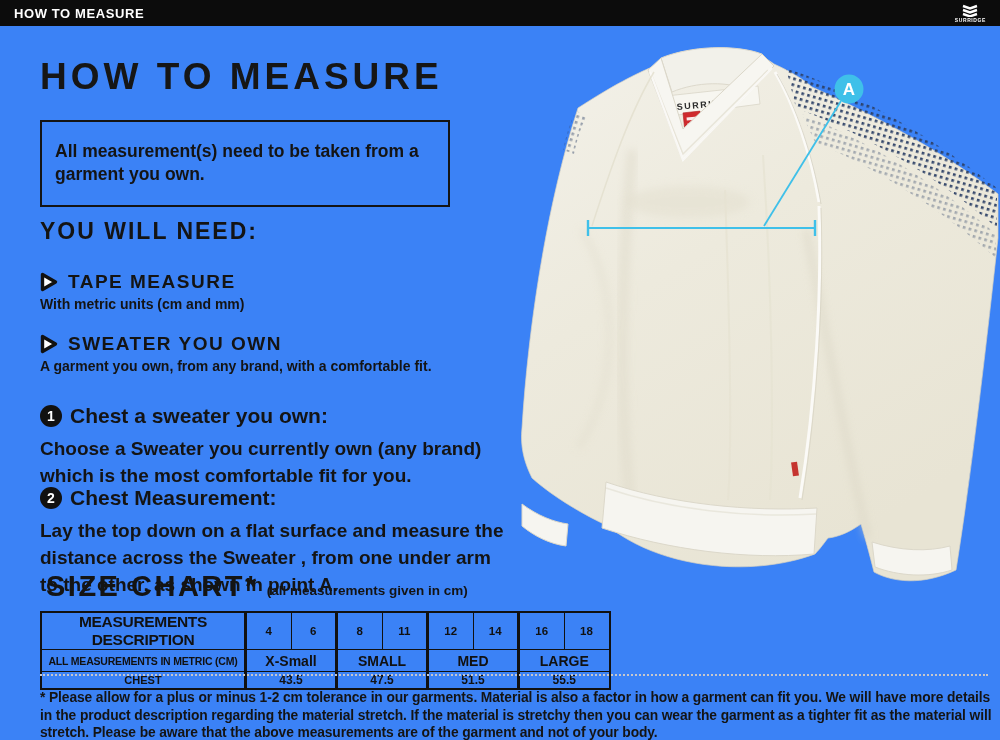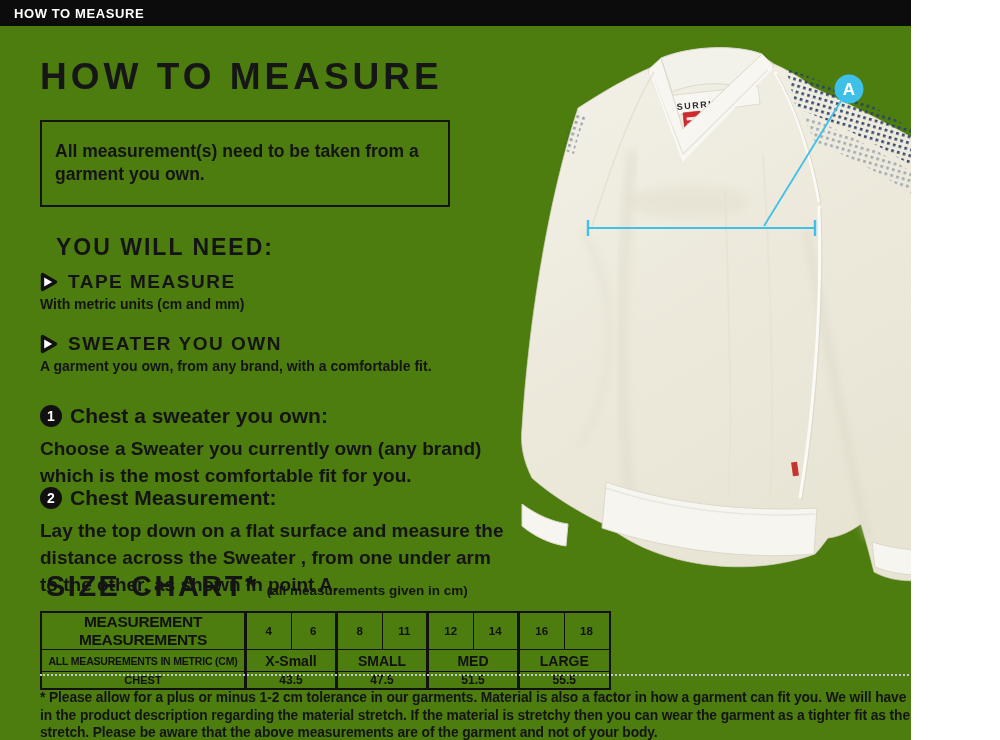--- a/index.html
+++ b/index.html
@@ -1,32 +1,32 @@
 <!DOCTYPE html>
 <html><head>
 <meta charset="utf-8">
 <style>
   html,body{margin:0;padding:0;background:#fff;}
-  .canvas{position:relative;width:911px;height:740px;background:#4d7c0f;overflow:hidden;
+  .canvas{position:relative;width:1000px;height:740px;background:#3b82f6;overflow:hidden;
           font-family:"Liberation Sans",sans-serif;color:#141414;}
 
   
   .topbar{position:absolute;left:0;top:0;width:1000px;height:26px;background:#0c0c0c;
           display:flex;align-items:center;justify-content:space-between;
           padding:0 14px;box-sizing:border-box;}
   .topbar-title{color:#fff;font-size:13px;font-weight:bold;letter-spacing:.6px;}
   .brand-logo{display:flex;flex-direction:column;align-items:center;line-height:1;}
   .brand-logo .brand-text{color:#fff;font-size:5px;font-weight:bold;letter-spacing:.6px;margin-top:1px;}
 
   
   .page-title{position:absolute;left:40px;top:56px;margin:0;font-size:37px;font-weight:800;
               letter-spacing:4px;color:#161616;}
   .notice-box{position:absolute;left:40px;top:120px;width:380px;border:2.5px solid #141414;
               padding:18px 13px;font-size:17.5px;font-weight:bold;line-height:1.33;}
-  .section-heading{position:absolute;left:40px;top:218px;margin:16px;font-size:23px;font-weight:800;
+  .section-heading{position:absolute;left:40px;top:218px;margin:0;font-size:23px;font-weight:800;
                    letter-spacing:2px;}
   .need-item{position:absolute;left:40px;}
   .need-item.first{top:271px;} .need-item.second{top:333px;}
   .need-row{display:flex;align-items:center;gap:10px;}
   .need-label{font-size:19px;font-weight:800;letter-spacing:1.5px;}
   .need-desc{font-size:14px;font-weight:bold;margin-top:3px;}
 
   .step{position:absolute;left:40px;}
   .step.first{top:404px;} .step.second{top:486px;}
   .step-head{display:flex;align-items:center;gap:8px;}
@@ -125,21 +125,21 @@
     <span class="big">SIZE CHART*</span><span class="sub">(all measurements given in cm)</span>
   </h2>
 
   <table class="size-table">
     <colgroup>
         <col style="width:202px">
         <col span="8" style="width:45.5px">
       </colgroup>
     <tbody>
         <tr class="r1">
-      <th class="c-desc">MEASUREMENT MEASUREMENTS</th>
+      <th class="c-desc">MEASUREMENTS DESCRIPTION</th>
       <th class="c-num gs">4</th>
       <th class="c-num">6</th>
       <th class="c-num gs">8</th>
       <th class="c-num">11</th>
       <th class="c-num gs">12</th>
       <th class="c-num">14</th>
       <th class="c-num gs">16</th>
       <th class="c-num">18</th>
     </tr>
     <tr class="r2">

